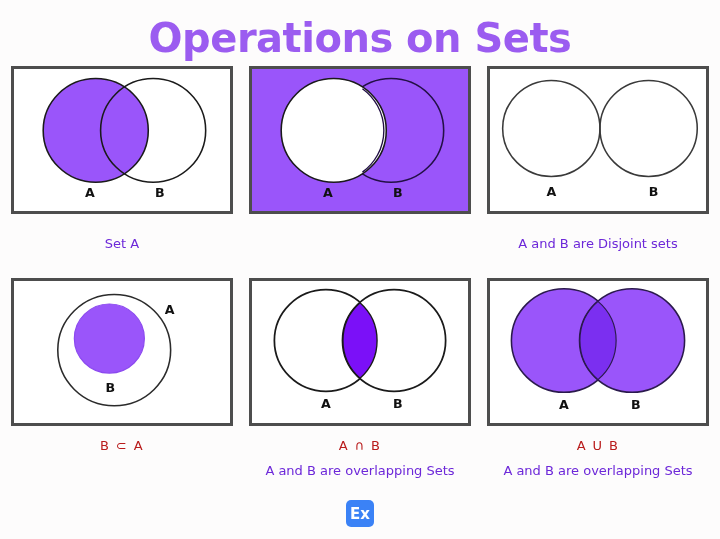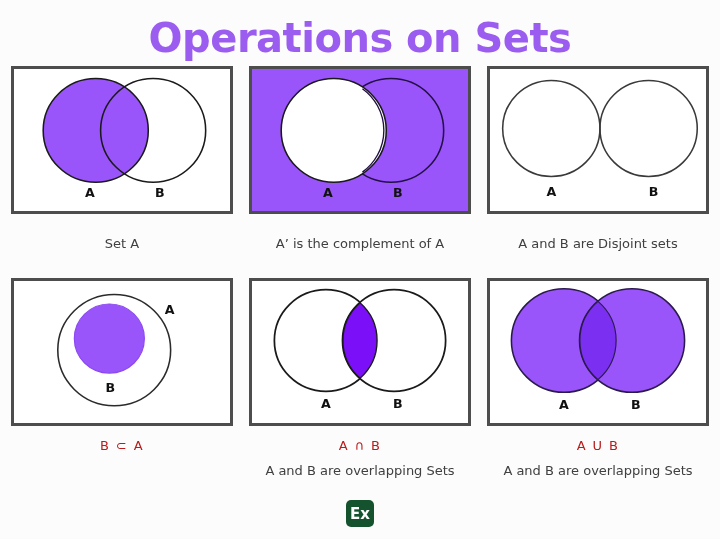--- a/index.html
+++ b/index.html
@@ -57,21 +57,21 @@
   .formula {
     font-size: 13px;
     color: #b91c1c;
     margin-top: 12px;
     letter-spacing: 1.4px;
     font-family: "DejaVu Sans", sans-serif;
     white-space: nowrap;
   }
   .caption {
     font-size: 13px;
-    color: #404040;
+    color: #6d28d9;
     margin-top: 10px;
     text-align: center;
     font-family: "DejaVu Sans", sans-serif;
     white-space: nowrap;
   }
   .venn-label {
     font-size: 13px;
     font-weight: bold;
     fill: #111111;
     font-family: "DejaVu Sans", sans-serif;
@@ -82,21 +82,21 @@
     right: 0;
     bottom: 12px;
     display: flex;
     align-items: center;
     justify-content: center;
     gap: 8px;
   }
   .logo-mark {
     width: 28px;
     height: 27px;
-    background: #14532d;
+    background: #3b82f6;
     border-radius: 5px;
     color: #ffffff;
     font-weight: bold;
     font-size: 15px;
     display: flex;
     align-items: center;
     justify-content: center;
     font-family: "DejaVu Sans", sans-serif;
   }
   .logo-text {
@@ -129,21 +129,20 @@
   <div class="cell" style="left:246px; top:0;">
     <div class="panel filled-bg">
       <svg viewBox="0 0 222 148" preserveAspectRatio="none">
         <circle cx="143" cy="64" r="54" fill="none" stroke="#231046" stroke-width="1.6"></circle>
         <circle cx="84" cy="64" r="54" fill="#ffffff" stroke="#1a1a1a" stroke-width="1.6"></circle>
         <path d="M 113.5 20.5 A 54 54 0 0 1 113.5 107.5 A 54 54 0 0 0 113.5 20.5 Z" fill="none" stroke="#231046" stroke-width="1.4"></path>
         <text class="venn-label" x="78" y="133" text-anchor="middle" fill="#140a2b">A</text>
         <text class="venn-label" x="150" y="133" text-anchor="middle" fill="#140a2b">B</text>
       </svg>
     </div>
-    <div class="caption" style="margin-top:22px;">A’ is the complement of A</div>
   </div>
 
   <div class="cell" style="left:484px; top:0;">
     <div class="panel">
       <svg viewBox="0 0 222 148" preserveAspectRatio="none">
         <circle cx="63" cy="62" r="50" fill="none" stroke="#3a3a3a" stroke-width="1.6"></circle>
         <circle cx="163" cy="62" r="50" fill="none" stroke="#3a3a3a" stroke-width="1.6"></circle>
         <text class="venn-label" x="63" y="132" text-anchor="middle">A</text>
         <text class="venn-label" x="168" y="132" text-anchor="middle">B</text>
       </svg>

